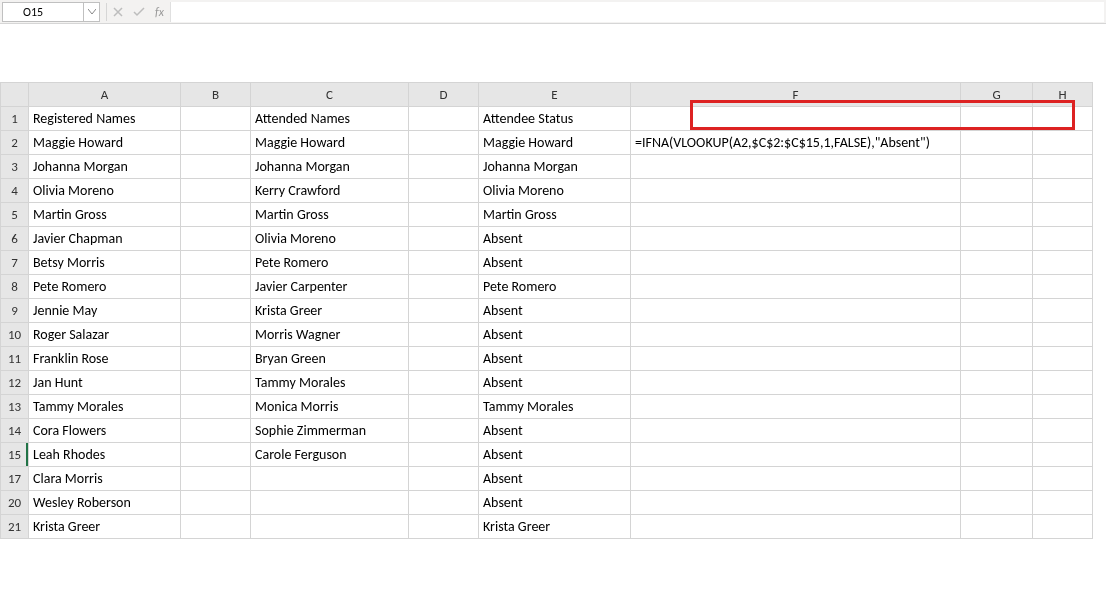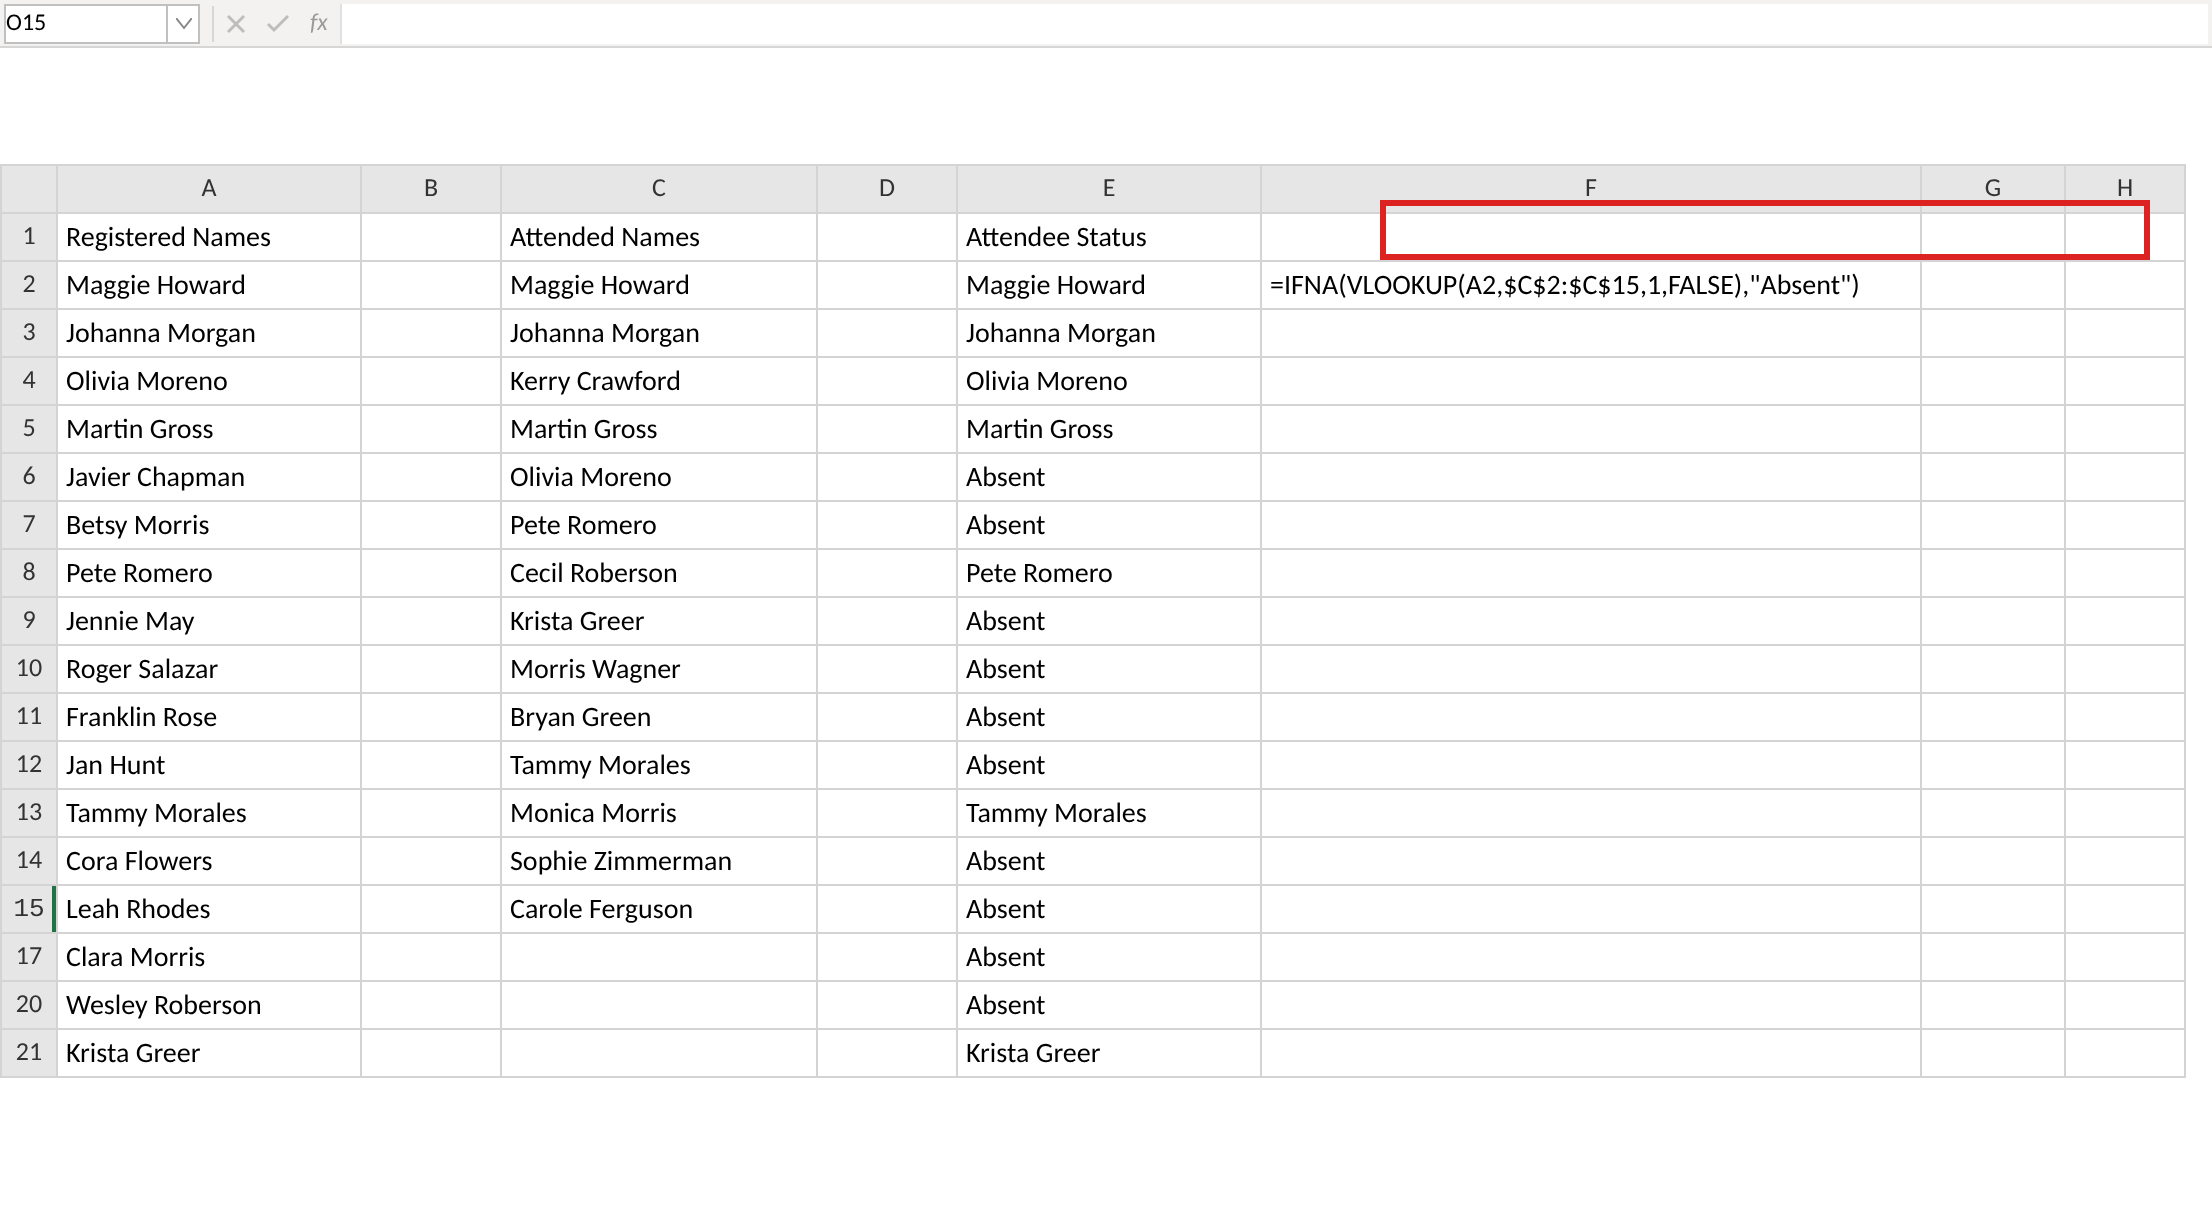--- a/index.html
+++ b/index.html
@@ -17,21 +17,21 @@
       background: #f3f2f1;
       border-bottom: 1px solid #d6d6d6;
       padding: 0 2px;
     }
     .name-box {
       width: 82px;
       height: 20px;
       background: #fff;
       border: 1px solid #c0c0c0;
       font-size: 12px;
-      padding: 1px 0;
+      padding: 1px 20px;
       display: flex;
       align-items: center;
     }
     .name-box-dd {
       width: 16px;
       height: 20px;
       border: 1px solid #c0c0c0;
       border-left: none;
       background: #fff;
       display: flex;
@@ -76,21 +76,21 @@
     table.sheet .corner { background: #e6e6e6; width: 28px; }
     .col-A { width: 152px; }
     .col-B { width: 70px; }
     .col-C { width: 158px; }
     .col-D { width: 70px; }
     .col-E { width: 152px; }
     .col-F { width: 330px; }
     .col-G { width: 72px; }
     .col-H { width: 60px; }
     .bold { font-weight: bold; }
-    .row-sel .row-hdr { background: #d3d3d3; box-shadow: inset -2px 0 0 #217346; font-family: Liberation Mono, monospace; }
+    .row-sel .row-hdr { background: #d3d3d3; box-shadow: inset -2px 0 0 #217346; }
     .red-box {
       position: absolute;
       border: 3px solid #d22;
       pointer-events: none;
     }
     svg { display: block; }
   </style>
 </head>
 <body>
 
@@ -219,21 +219,21 @@
           <td></td>
           <td>Absent</td>
           <td></td>
           <td></td>
           <td></td>
         </tr>
         <tr>
           <td class="row-hdr">8</td>
           <td>Pete Romero</td>
           <td></td>
-          <td>Cecil Roberson</td>
+          <td>Javier Carpenter</td>
           <td></td>
           <td>Pete Romero</td>
           <td></td>
           <td></td>
           <td></td>
         </tr>
         <tr>
           <td class="row-hdr">9</td>
           <td>Jennie May</td>
           <td></td>

